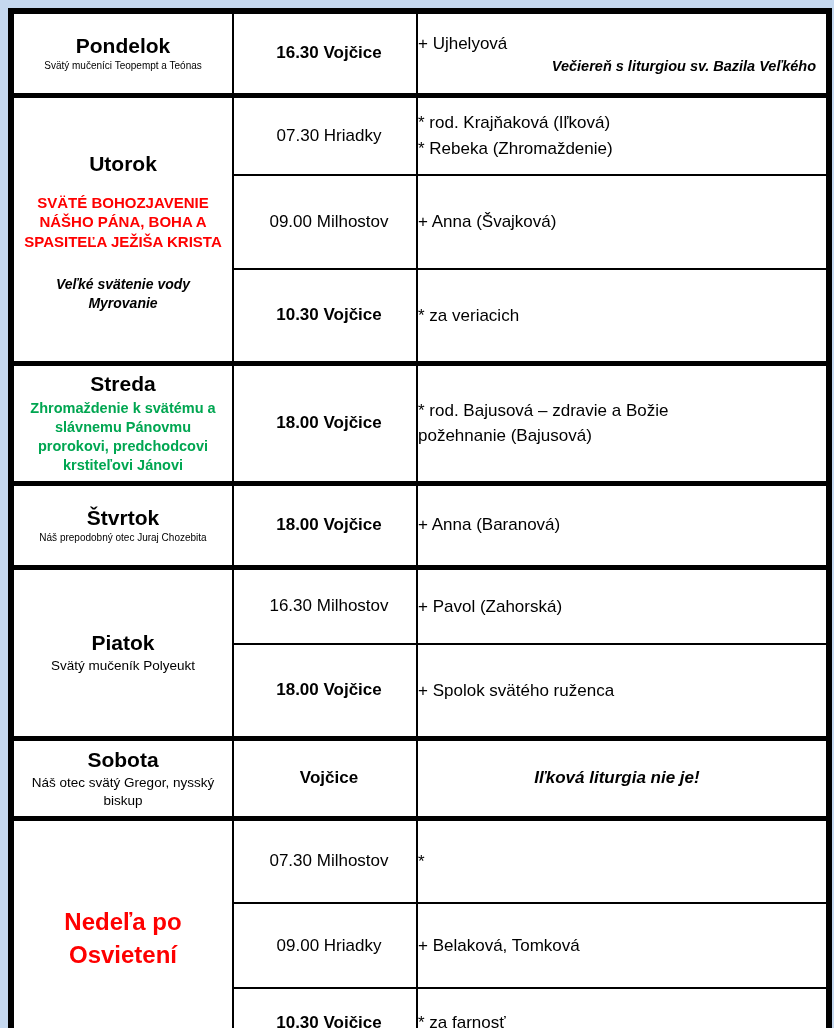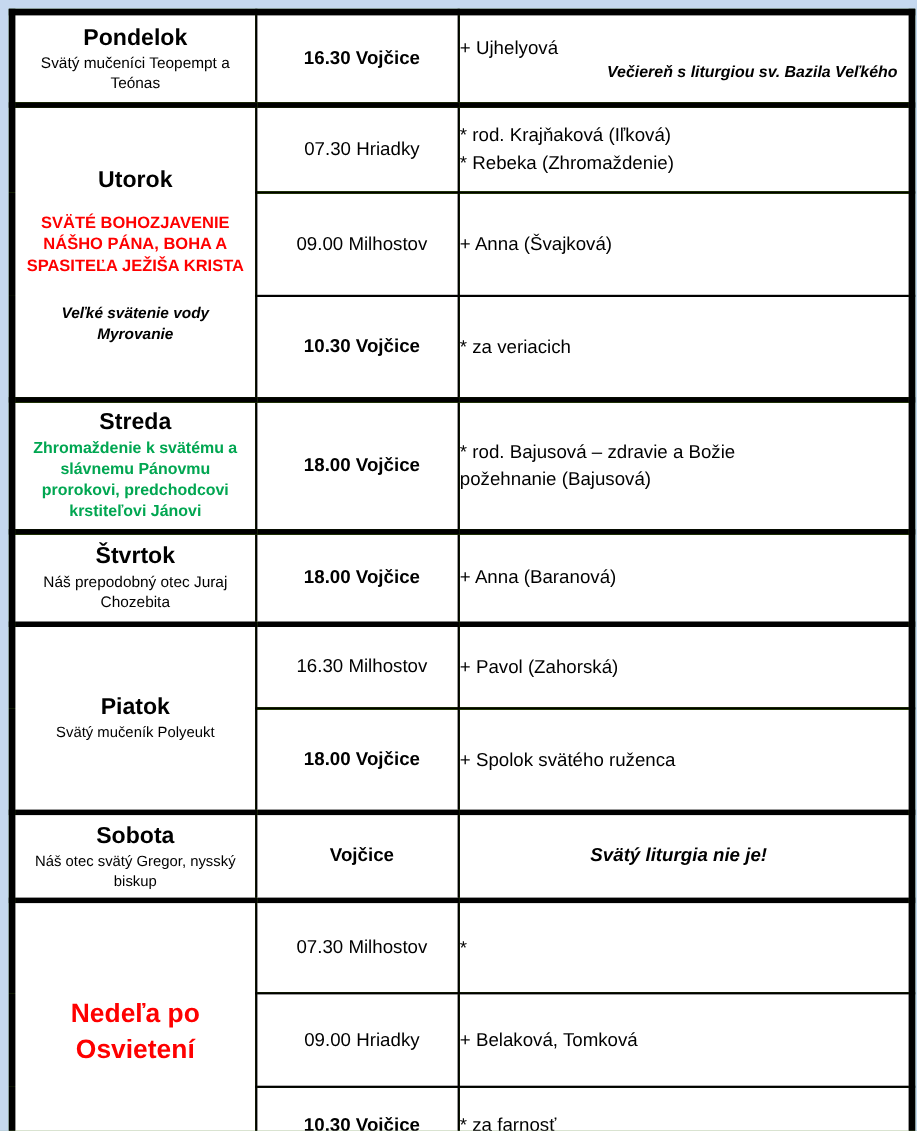--- a/index.html
+++ b/index.html
@@ -22,21 +22,21 @@
     vertical-align:middle;
     padding:0;background:#fff;overflow:hidden;
   }
   tr.gstart > td{border-top:5px solid #000;}
   
   .h84{height:84px}.h80{height:80px}.h78{height:94px}.h120{height:120px}
   .h77{height:77px}.h85{height:85px}.h72{height:72px}
 
   .day-cell{text-align:center;padding:2px 8px;}
   .day-title{font-size:21px;font-weight:bold;line-height:1.25;}
-  .feast{font-size:14px;line-height:1.28;margin-top:1px;}
+  .feast{font-size:10px;line-height:1.28;margin-top:1px;}
   .feast-red{color:#fe0000;font-weight:bold;font-size:15px;line-height:1.3;margin-top:16px;}
   .day-note{font-weight:bold;font-style:italic;font-size:14px;line-height:1.35;margin-top:24px;}
   .day-note div{white-space:nowrap;}
   .tue-cell .day-title{margin-top:6px;}
   .sun-title{color:#fe0000;font-size:24px;font-weight:bold;line-height:1.35;}
   .feast-green{color:#00a651;font-weight:bold;font-size:14.5px;line-height:1.32;margin-top:2px;}
   .feast-sm{font-size:13.5px;}
 
   .time-cell{font-size:17px;padding-left:12px;padding-right:4px;text-align:center;}
   .bold{font-weight:bold;}
@@ -171,21 +171,21 @@
       <tr class="gstart h80">
         <td class="day-cell">
           <div class="day-title">Sobota</div>
           <div class="feast feast-sm">Náš otec svätý Gregor, nysský biskup</div>
         </td>
         <td class="time-cell bold">
           <span>Vojčice</span>
         </td>
         <td class="intent-cell intent-center">
           <div>
-              <div>Svätý liturgia nie je!</div>
+              <div>Iľková liturgia nie je!</div>
             </div>
         </td>
       </tr>
 
       <tr class="gstart h85">
         <td class="day-cell" rowspan="3">
           <div class="sun-title">Nedeľa po Osvietení</div>
         </td>
         <td class="time-cell">
           <span>07.30 Milhostov</span>

